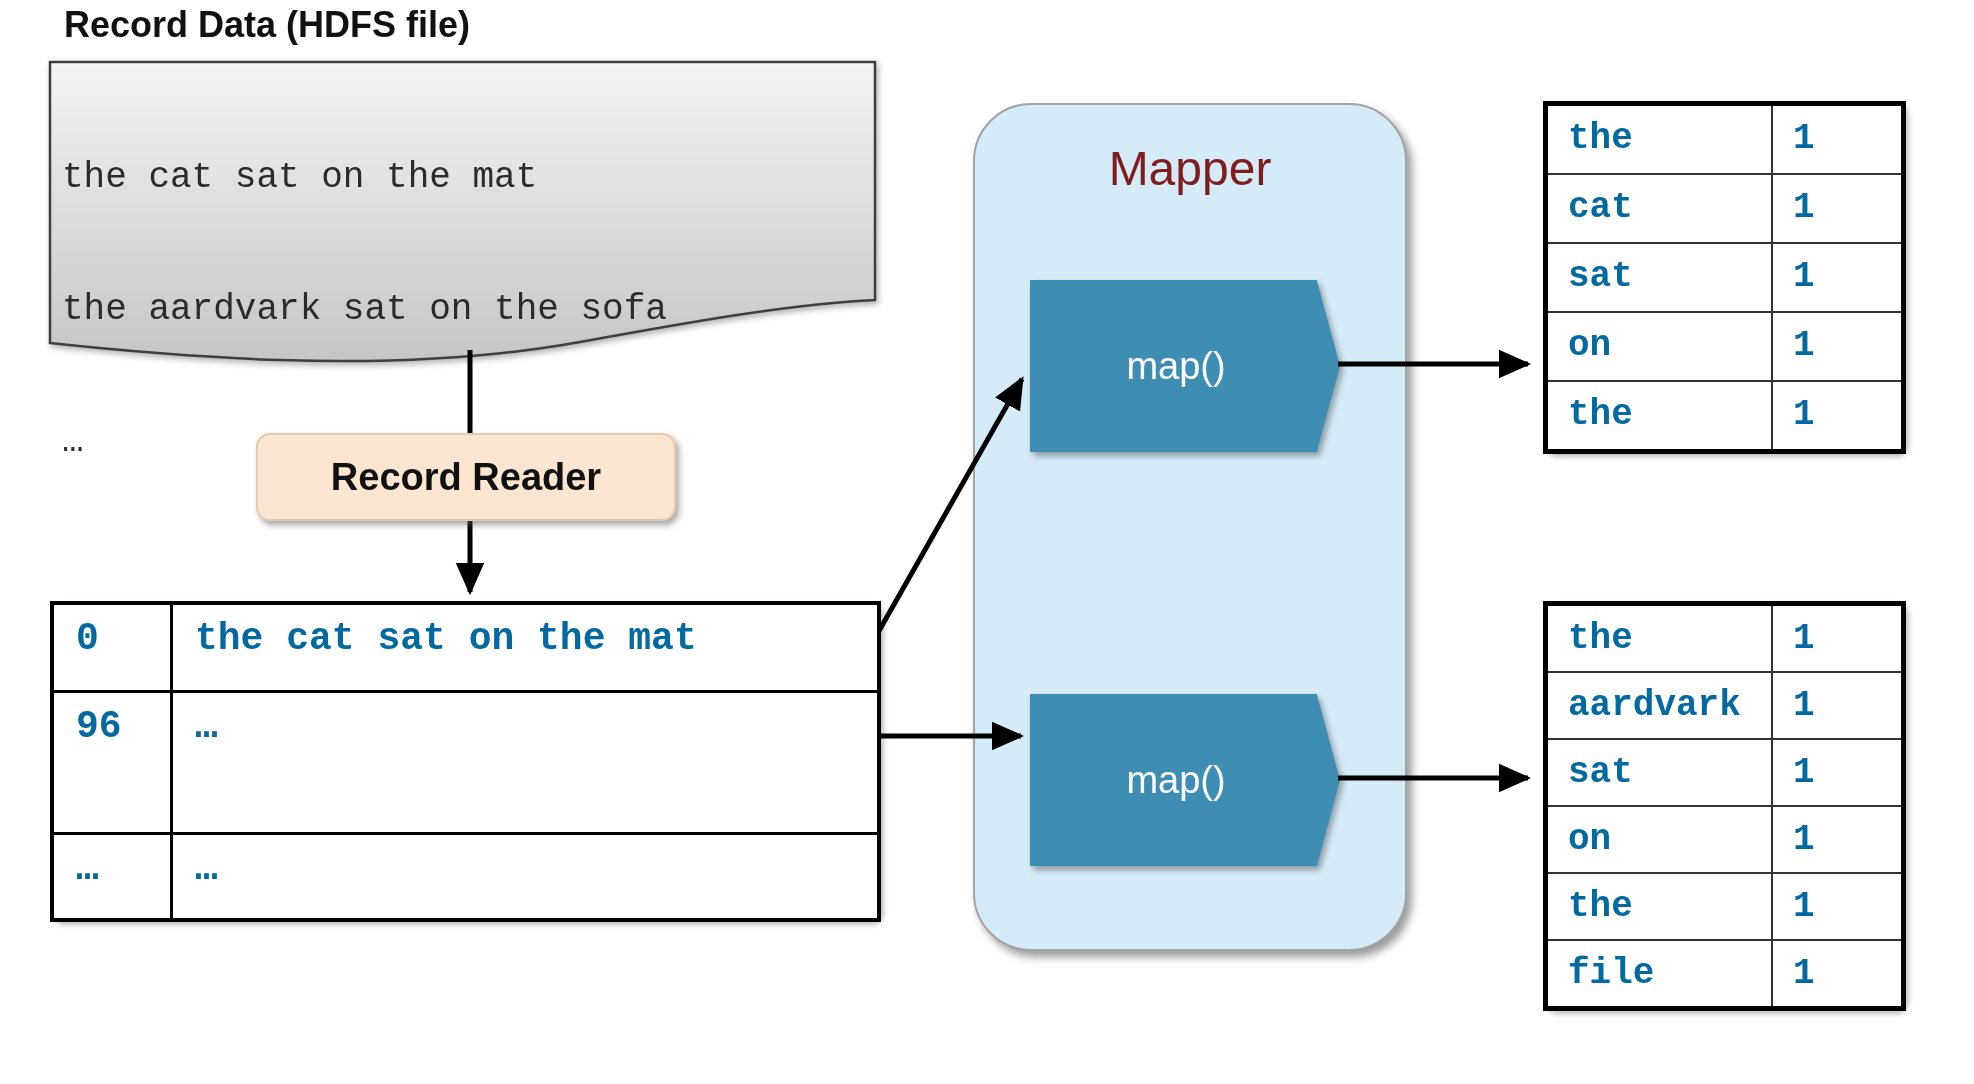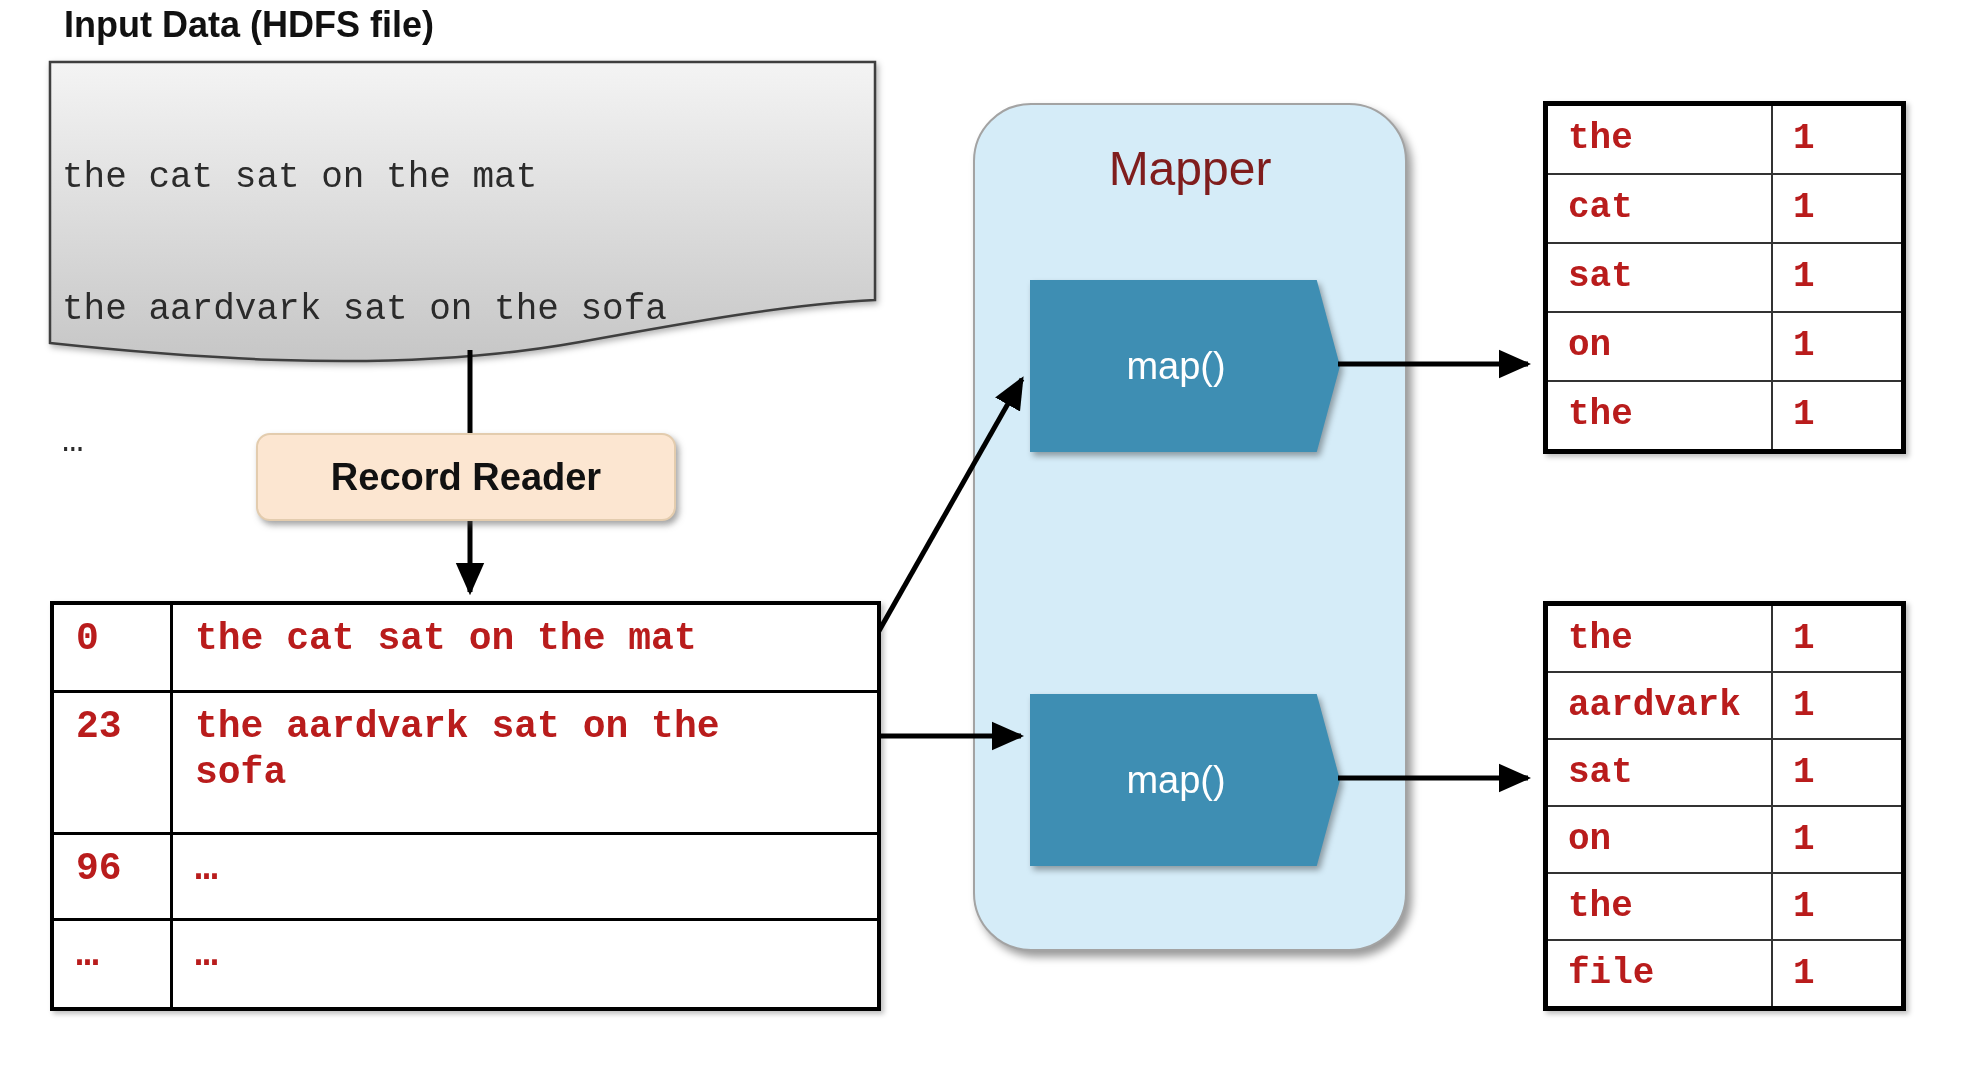--- a/index.html
+++ b/index.html
@@ -20,21 +20,21 @@
 
   
   #record-reader{position:absolute;left:256px;top:433px;width:416px;height:84px;
                  background:var(--record_reader_fill);border:2px solid var(--record_reader_border);
                  border-radius:14px;box-shadow:3px 4px 6px rgba(90,90,90,.55);
                  display:flex;align-items:center;justify-content:center;
                  font-size:38px;font-weight:600;color:#111;}
 
   
   table{border-collapse:collapse;background:#fff;font-family:"Liberation Mono",monospace;
-        font-weight:bold;color:#b91c1c;table-layout:fixed;}
+        font-weight:bold;color:#0369a1;table-layout:fixed;border-radius:12px;}
   td{vertical-align:top;overflow:hidden;}
 
   #splits-table{position:absolute;left:50px;top:601px;border:4px solid #000;
                 box-shadow:3px 3px 5px rgba(0,0,0,.25);font-size:38px;}
   #splits-table td{border:3px solid #000;line-height:46px;padding:11px 0 0 22px;}
   #splits-table td.c-offset{width:94px;}
   #splits-table td.c-text{width:682px;}
   #splits-table .wrapbox{display:block;width:600px;white-space:normal;}
   #splits-table tr:nth-child(1) td{height:74px;}
   #splits-table tr:nth-child(2) td{height:128px;}
@@ -97,44 +97,38 @@
 
     <line x1="470" y1="350" x2="470" y2="592" stroke="#000" stroke-width="5" marker-end="url(#ah)"></line>
     <circle cx="867" cy="652" r="10" fill="#000"></circle>
     <circle cx="867" cy="736" r="10" fill="#000"></circle>
     <line x1="867" y1="652" x2="1022" y2="379" stroke="#000" stroke-width="5" marker-end="url(#ah)"></line>
     <line x1="867" y1="736" x2="1021" y2="736" stroke="#000" stroke-width="5" marker-end="url(#ah)"></line>
     <line x1="1338" y1="364" x2="1528" y2="364" stroke="#000" stroke-width="5" marker-end="url(#ah)"></line>
     <line x1="1338" y1="778" x2="1528" y2="778" stroke="#000" stroke-width="5" marker-end="url(#ah)"></line>
   </svg>
 
-  <div id="page-title" class="toplayer">Input Data (HDFS file)</div>
+  <div id="page-title" class="toplayer">Record Data (HDFS file)</div>
 
   <div id="doc-text" class="toplayer">
     <div>the cat sat on the mat</div>
     <div>the aardvark sat on the sofa</div>
     <div>…</div>
   </div>
 
   <div id="record-reader" class="toplayer">
     <span>Record Reader</span>
   </div>
 
   <table id="splits-table" class="toplayer">
     <tbody>
         <tr>
       <td class="c-offset">0</td>
       <td class="c-text">
         <span class="wrapbox">the cat sat on the mat</span>
-          </td>
-    </tr>
-    <tr>
-      <td class="c-offset">23</td>
-      <td class="c-text">
-        <span class="wrapbox">the aardvark sat on the sofa</span>
           </td>
     </tr>
     <tr>
       <td class="c-offset">96</td>
       <td class="c-text">
         <span class="wrapbox">…</span>
           </td>
     </tr>
     <tr>
       <td class="c-offset">…</td>

